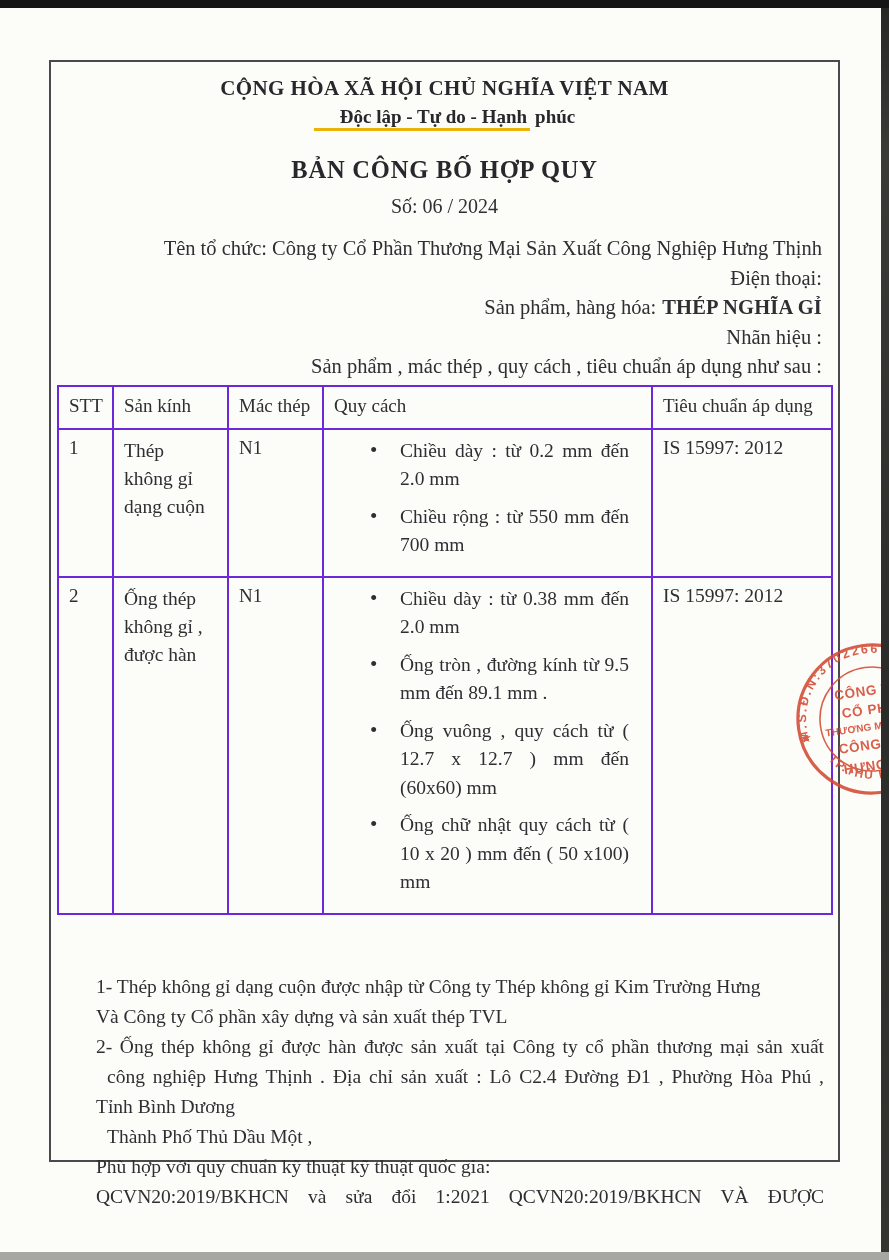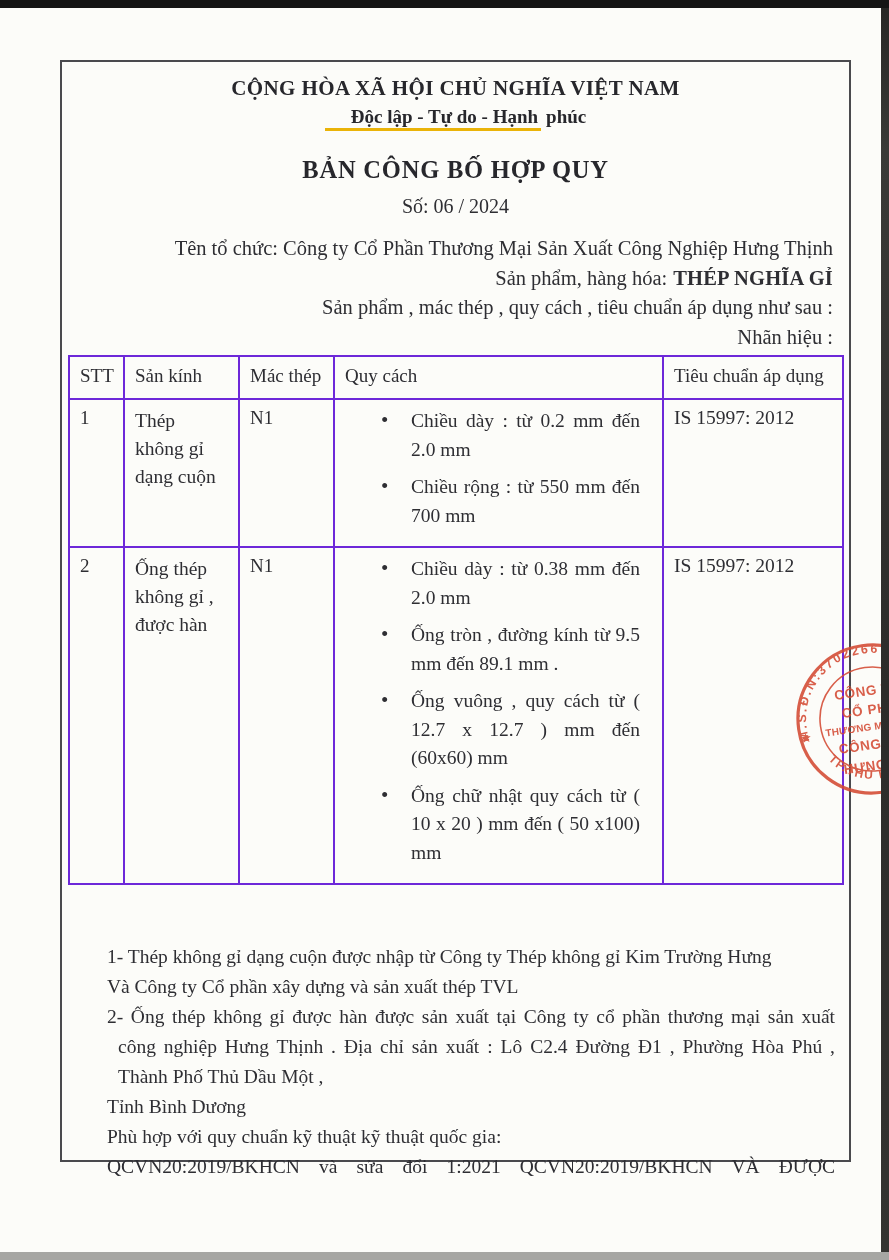--- a/index.html
+++ b/index.html
@@ -11,21 +11,21 @@
     color:#2e2e33;
   }
   
   .edge-top    { position:absolute; left:0; top:0; width:889px; height:8px; background:#151515; z-index:30; }
   .edge-right  { position:absolute; right:0; top:0; width:8px; height:1252px;
                  background:linear-gradient(180deg,#262624 0%,#3a3a37 12%,#2c2c2a 55%,#343431 100%); z-index:25; }
   .edge-bottom { position:absolute; left:0; top:1252px; width:889px; height:8px; background:#a6a6a3; z-index:30; }
 
   
   .frame {
-    position:absolute; left:60px; top:60px; width:791px; height:1102px;
+    position:absolute; left:49px; top:60px; width:791px; height:1102px;
     border:2px solid #4a4a4e; box-sizing:border-box;
   }
   .content { padding:0 6px; }
 
   .nat-header { text-align:center; padding-top:13px; }
   .nat-line1 { font-weight:bold; font-size:21px; line-height:26px; letter-spacing:.4px; color:#27272c; }
   .nat-line2 { font-weight:bold; font-size:19px; line-height:26px; margin-top:3px; color:#27272c; }
   .nat-line2 .u { border-bottom:3px solid #eab308; padding:0 3px 1px 26px; }
   .nat-line2 .tail { margin-left:5px; }
 
@@ -88,23 +88,24 @@
         <div class="nat-line2">
           <span class="u">Độc lập - Tự do - Hạnh</span><span class="tail">phúc</span>
         </div>
       </div>
 
       <div class="doc-title">BẢN CÔNG BỐ HỢP QUY</div>
       <div class="doc-number">Số: 06 / 2024</div>
 
       <div class="info">
         <p>Tên tổ chức: Công ty Cổ Phần Thương Mại Sản Xuất Công Nghiệp Hưng Thịnh</p>
+        <p>Điện thoại:</p>
         <p class="ind2"><span>Sản phẩm, hàng hóa:</span><span class="bold">THÉP NGHĨA GỈ</span></p>
+        <p class="ind2">Nhãn hiệu :</p>
         <p class="ind2">Sản phẩm , mác thép , quy cách , tiêu chuẩn áp dụng như sau :</p>
-        <p class="ind2">Nhãn hiệu :</p>
       </div>
 
       <table class="products">
         <colgroup>
           <col style="width:55px">
             <col style="width:115px">
             <col style="width:95px">
             <col style="width:329px">
             <col style="width:180px">
         </colgroup>
@@ -143,22 +144,22 @@
           <td class="c-tc">IS 15997: 2012</td>
         </tr>
       </tbody>
         </table>
 
       <div class="notes">
         <div class="ln ind1">1- Thép không gỉ dạng cuộn được nhập từ Công ty Thép không gỉ Kim Trường Hưng</div>
         <div class="ln ind1">Và Công ty Cổ phần xây dựng và sản xuất thép TVL</div>
         <div class="ln ind1 just">2- Ống thép không gỉ được hàn được sản xuất tại Công ty cổ phần thương mại sản xuất</div>
         <div class="ln ind2 just">công nghiệp Hưng Thịnh . Địa chỉ sản xuất : Lô C2.4 Đường Đ1 , Phường Hòa Phú ,</div>
+        <div class="ln ind1">Tỉnh Bình Dương</div>
         <div class="ln ind2">Thành Phố Thủ Dầu Một ,</div>
-        <div class="ln ind1">Tỉnh Bình Dương</div>
         <div class="ln ind1">Phù hợp với quy chuẩn kỹ thuật kỹ thuật quốc gia:</div>
         <div class="ln ind1 just">QCVN20:2019/BKHCN và sửa đổi 1:2021 QCVN20:2019/BKHCN VÀ ĐƯỢC</div>
 
       </div>
 
     </div>
   </div>
 
   <svg class="stamp-svg" width="889" height="1260" viewBox="0 0 889 1260">
     <g transform="rotate(-8 872 719)" opacity="0.88">

